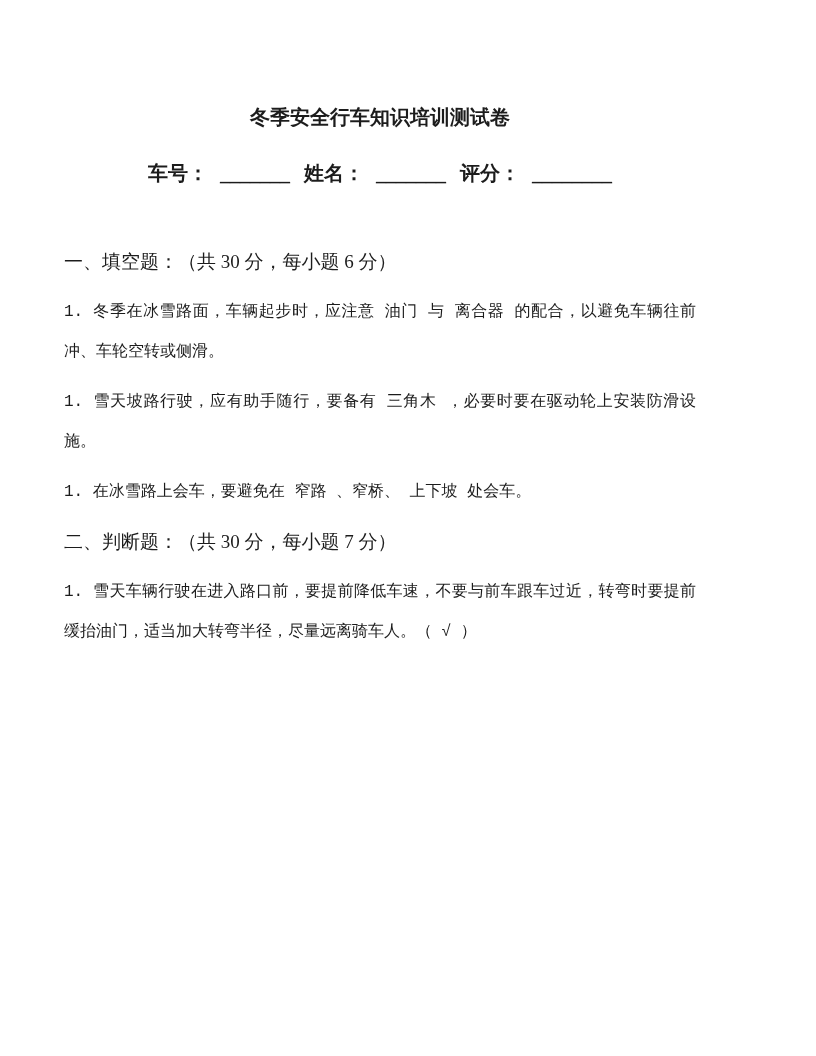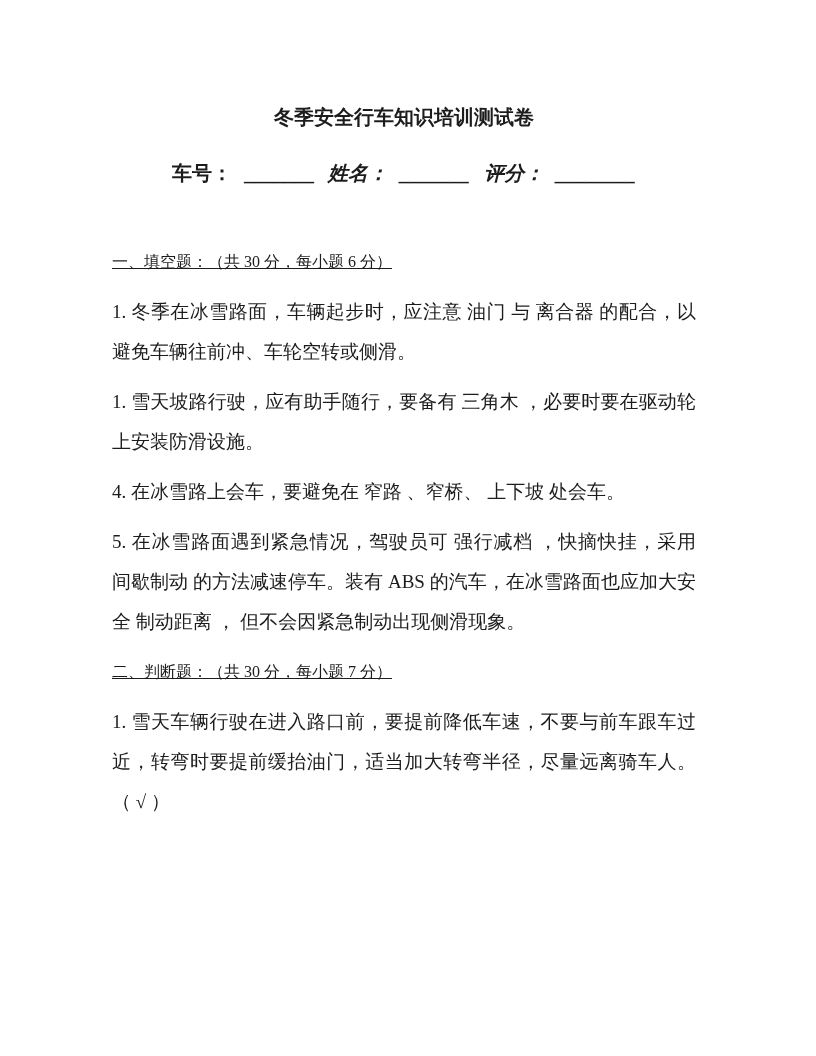--- a/index.html
+++ b/index.html
@@ -11,76 +11,75 @@
     width: 816px;
     height: 1056px;
     overflow: hidden;
     font-family: "Liberation Serif", "DejaVu Serif", serif;
     color: #1c1c1c;
   }
   .doc {
     box-sizing: border-box;
     width: 816px;
     height: 1056px;
-    padding: 97px 120px 0 112px;
+    padding: 97px 120px 0 64px;
   }
   .title {
     margin: 0;
     font-size: 20px;
     font-weight: bold;
     line-height: 40px;
     text-align: center;
   }
   .meta {
     margin: 16px 0 49px 0;
     font-size: 20px;
     font-weight: bold;
     line-height: 40px;
     text-align: center;
     white-space: nowrap;
   }
   .meta .field { display: inline; }
-  .meta .field + .field { margin-left: 14px; font-style: italic; }
+  .meta .field + .field { margin-left: 14px; }
   .meta .blank {
     margin-left: 12px;
     letter-spacing: 0;
   }
   .section-heading {
     margin: 10px 0 0 0;
-    font-size: 16px;
+    font-size: 19px;
     font-weight: normal;
     line-height: 40px;
-    text-decoration: underline;
   }
   .question {
     margin: 10px 0 0 0;
-    font-size: 19px;
+    font-size: 16px;
     line-height: 40px;
     text-align: justify;
+    font-family: Liberation Mono, monospace;
   }
 </style>
 </head>
 <body>
 
 <div class="doc">
 
   <h1 class="title">冬季安全行车知识培训测试卷</h1>
 
   <p class="meta">
     <span class="field"><span>车号：</span><span class="blank">_______</span></span><span class="field"><span>姓名：</span><span class="blank">_______</span></span><span class="field"><span>评分：</span><span class="blank">________</span></span>
   </p>
 
   <p class="section-heading">一、填空题：（共 30 分，每小题 6 分）</p>
 
   <p class="question">1. 冬季在冰雪路面，车辆起步时，应注意 油门 与 离合器 的配合，以避免车辆往前冲、车轮空转或侧滑。</p>
 
 
   <p class="question">1. 雪天坡路行驶，应有助手随行，要备有 三角木 ，必要时要在驱动轮上安装防滑设施。</p>
 
-  <p class="question">4. 在冰雪路上会车，要避免在 窄路 、窄桥、 上下坡 处会车。</p>
+  <p class="question">1. 在冰雪路上会车，要避免在 窄路 、窄桥、 上下坡 处会车。</p>
 
-  <p class="question">5. 在冰雪路面遇到紧急情况，驾驶员可 强行减档 ，快摘快挂，采用 间歇制动 的方法减速停车。装有 ABS 的汽车，在冰雪路面也应加大安全 制动距离 ， 但不会因紧急制动出现侧滑现象。</p>
 
   <p class="section-heading">二、判断题：（共 30 分，每小题 7 分）</p>
 
   <p class="question">1. 雪天车辆行驶在进入路口前，要提前降低车速，不要与前车跟车过近，转弯时要提前缓抬油门，适当加大转弯半径，尽量远离骑车人。（ √ ）</p>
 
 </div>
 
 </body></html>

